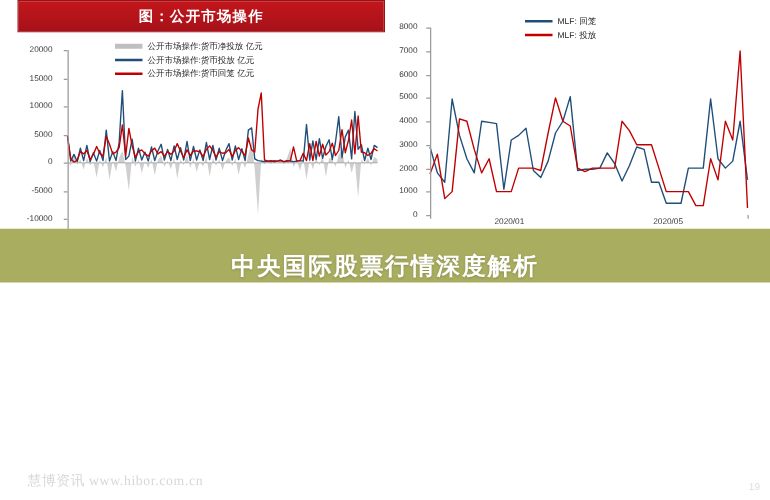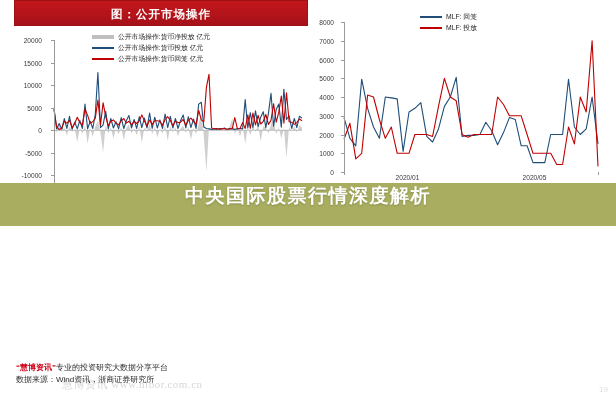--- a/index.html
+++ b/index.html
@@ -46,35 +46,35 @@
   
   .legend{position:absolute;z-index:6;}
   .legend-row{display:flex;align-items:center;height:10px;margin-bottom:1px;}
   .swatch{width:22px;height:0;border-top-width:2px;border-top-style:solid;margin-right:4px;flex:0 0 auto;}
   .swatch.thick{border-top-width:4px;}
   .legend-label{font-size:6.8px;color:#1d1d1d;white-space:nowrap;}
 
   
   .overlay-band{
     position:absolute;left:0;top:183px;width:616px;height:43px;
-    background:#a8ad5f;z-index:20;display:flex;align-items:flex-start;justify-content:center;
+    background:#a8ad5f;z-index:20;display:flex;align-items:flex-end;justify-content:center;
   }
   .overlay-text{
     color:#ffffff;font-size:19px;font-weight:bold;letter-spacing:1.5px;
     text-shadow:0 1px 2px rgba(0,0,0,.18);
   }
 
   
   .footer{position:absolute;left:16px;bottom:14px;z-index:8;}
   .foot-line{font-size:8px;color:#2b2b2b;line-height:12px;white-space:nowrap;}
   .brand{color:#d0021b;font-weight:bold;}
   .watermark{
     position:absolute;left:22px;bottom:8px;z-index:9;
     font-size:11px;color:rgba(120,120,120,.30);white-space:nowrap;
-    font-family:"Liberation Serif",serif;letter-spacing:.5px;margin-left:40px;
+    font-family:"Liberation Serif",serif;letter-spacing:.5px;
   }
   .pagenum{
     position:absolute;right:8px;bottom:6px;z-index:8;
     font-size:8px;color:rgba(180,180,180,.45);
   }
 </style>
 </head>
 <body>
 
 <div class="page">
@@ -182,22 +182,16 @@
           <div class="tickmark-x" style="left: 34px; top: 172px;"></div>
           <div class="tickmark-x" style="left: 288px; top: 172px;"></div>
         </div>
     </div>
   </div>
 
   <div class="overlay-band">
     <span class="overlay-text">中央国际股票行情深度解析</span>
   </div>
 
-  <div class="footer">
-    <div class="foot-line">
-      <span class="brand">“慧博资讯”</span><span>专业的投资研究大数据分享平台</span>
-    </div>
-    <div class="foot-line">数据来源：Wind资讯，浙商证券研究所</div>
-  </div>
   <div class="watermark">慧博资讯 www.hibor.com.cn</div>
   <div class="pagenum">19</div>
 
 </div>
 
 </body></html>

